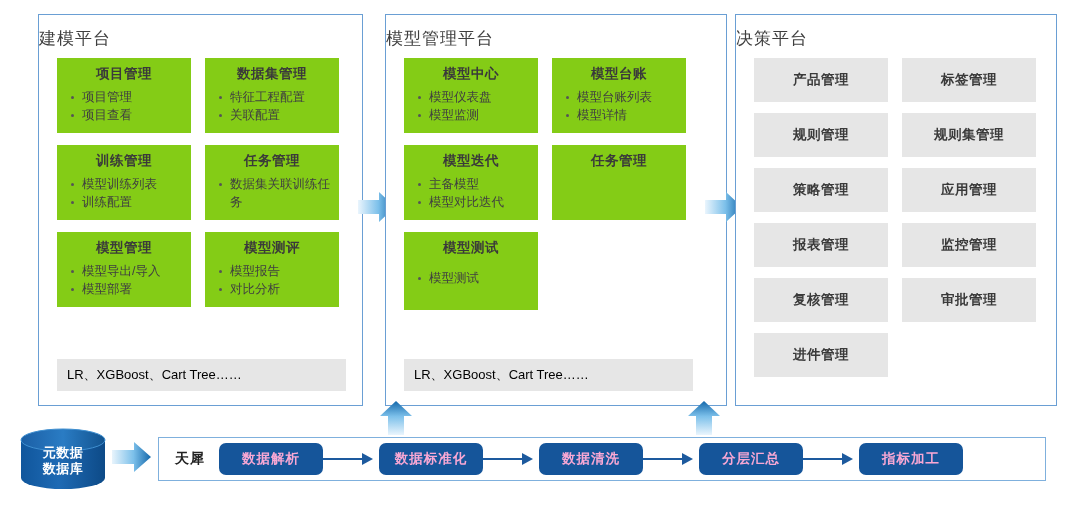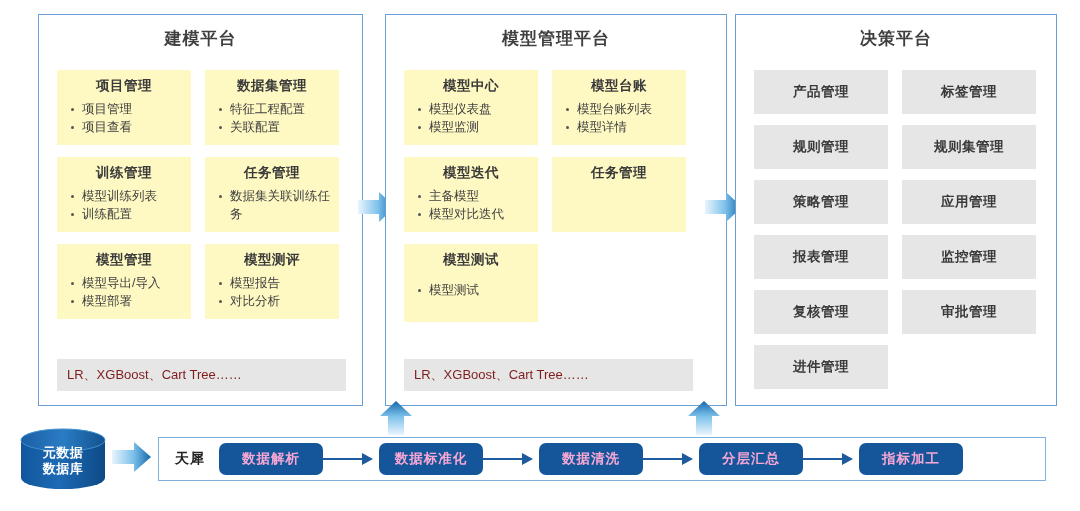--- a/index.html
+++ b/index.html
@@ -18,43 +18,43 @@
     position:absolute;
     background:#ffffff;
     border:1px solid #6a9fd4;
     box-sizing:border-box;
   }
   #panel-modeling{left:38px;top:14px;width:325px;height:392px;}
   #panel-model-mgmt{left:385px;top:14px;width:342px;height:392px;}
   #panel-decision{left:735px;top:14px;width:322px;height:392px;}
 
   .panel-title{
-    text-align:center;
+    text-align:left;
     font-size:17px;
-    font-weight:bold;
+    font-weight:normal;
     color:#3f3f3f;
     letter-spacing:1px;
     margin-top:12px;
-    margin-bottom:20px;
+    margin-bottom:8px;
   }
 
   .cards{
     position:relative;
     padding:0 18px;
     box-sizing:border-box;
   }
 
   
   .grid2{
     display:flex;
     flex-wrap:wrap;
     gap:12px 14px;
   }
   .card{
-    background:#fef9c3;
+    background:#84cc16;
     box-sizing:border-box;
     width:134px;
     padding:7px 8px 9px 8px;
   }
   .card.tall{min-height:78px;}
   .card-title{
     text-align:center;
     font-size:13.5px;
     font-weight:bold;
     color:#3a3a3a;
@@ -83,21 +83,21 @@
   }
 
   
   .algo-strip{
     position:absolute;
     left:18px;
     bottom:14px;
     width:289px;
     background:#e6e6e6;
     font-size:13px;
-    color:#7f1d1d;
+    color:#000000;
     padding:7px 10px;
     box-sizing:border-box;
   }
 
   
   .grid2b{
     display:flex;
     flex-wrap:wrap;
     gap:11px 14px;
     padding:0 18px;

